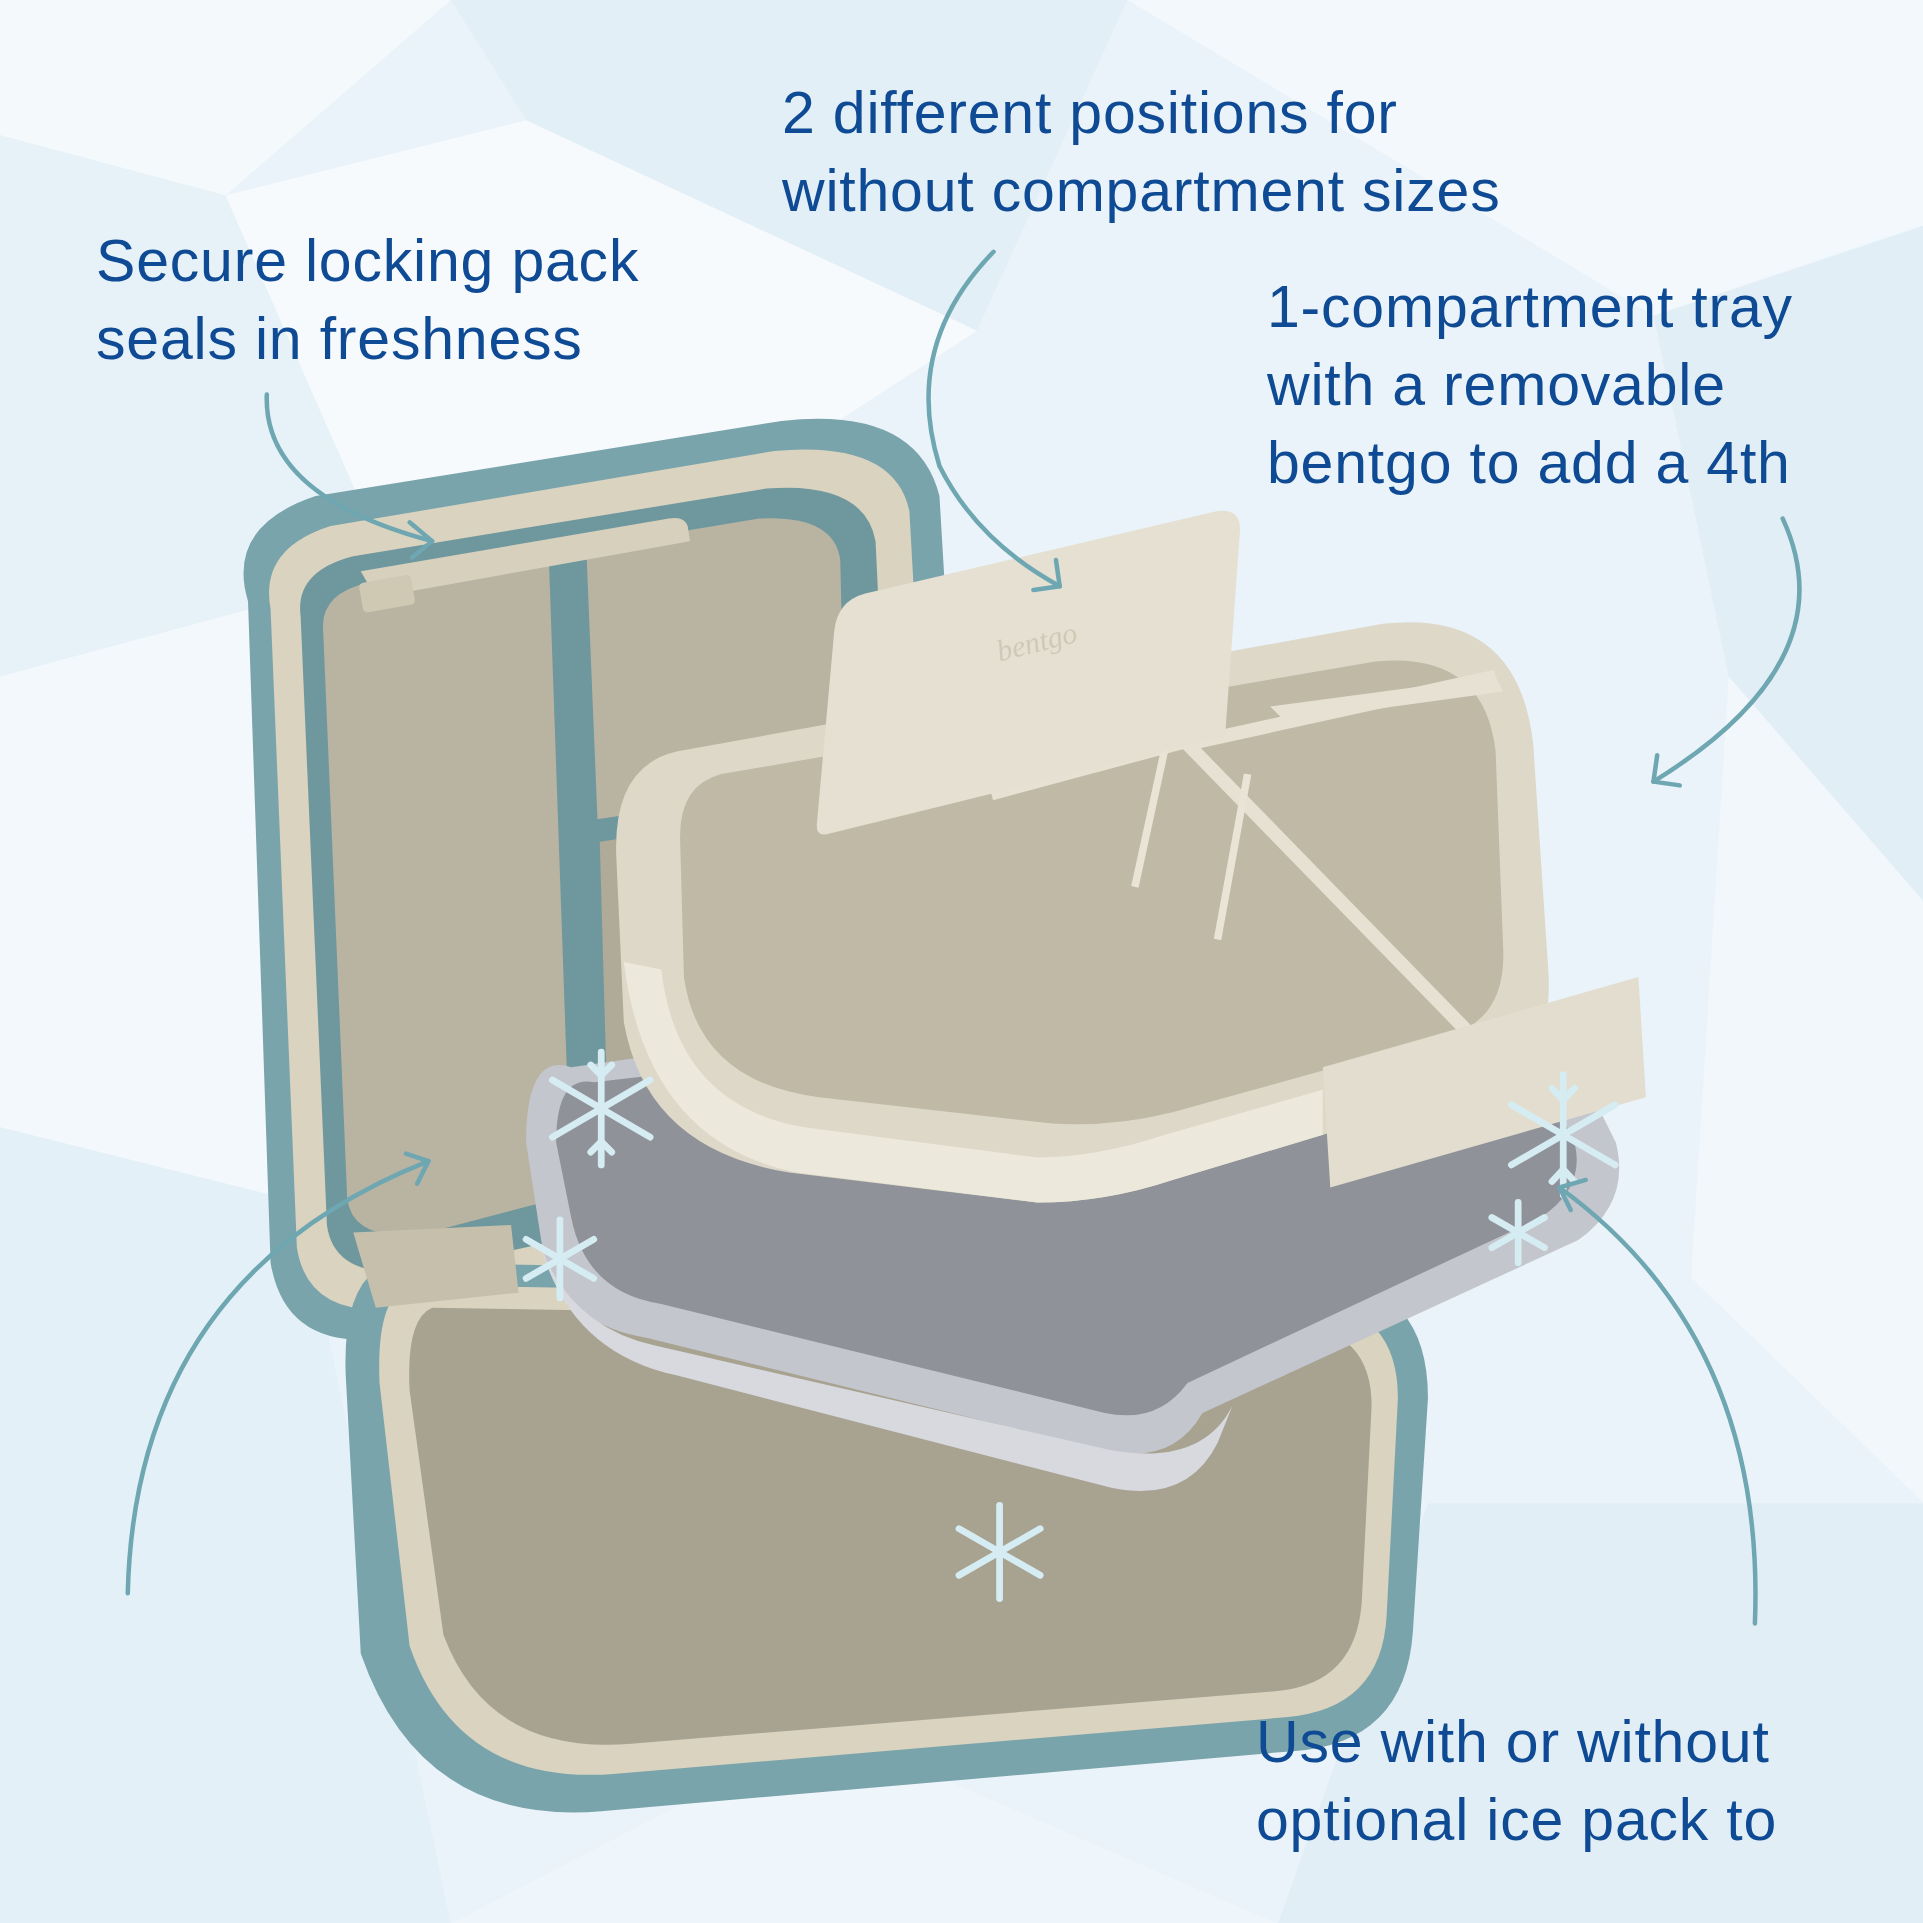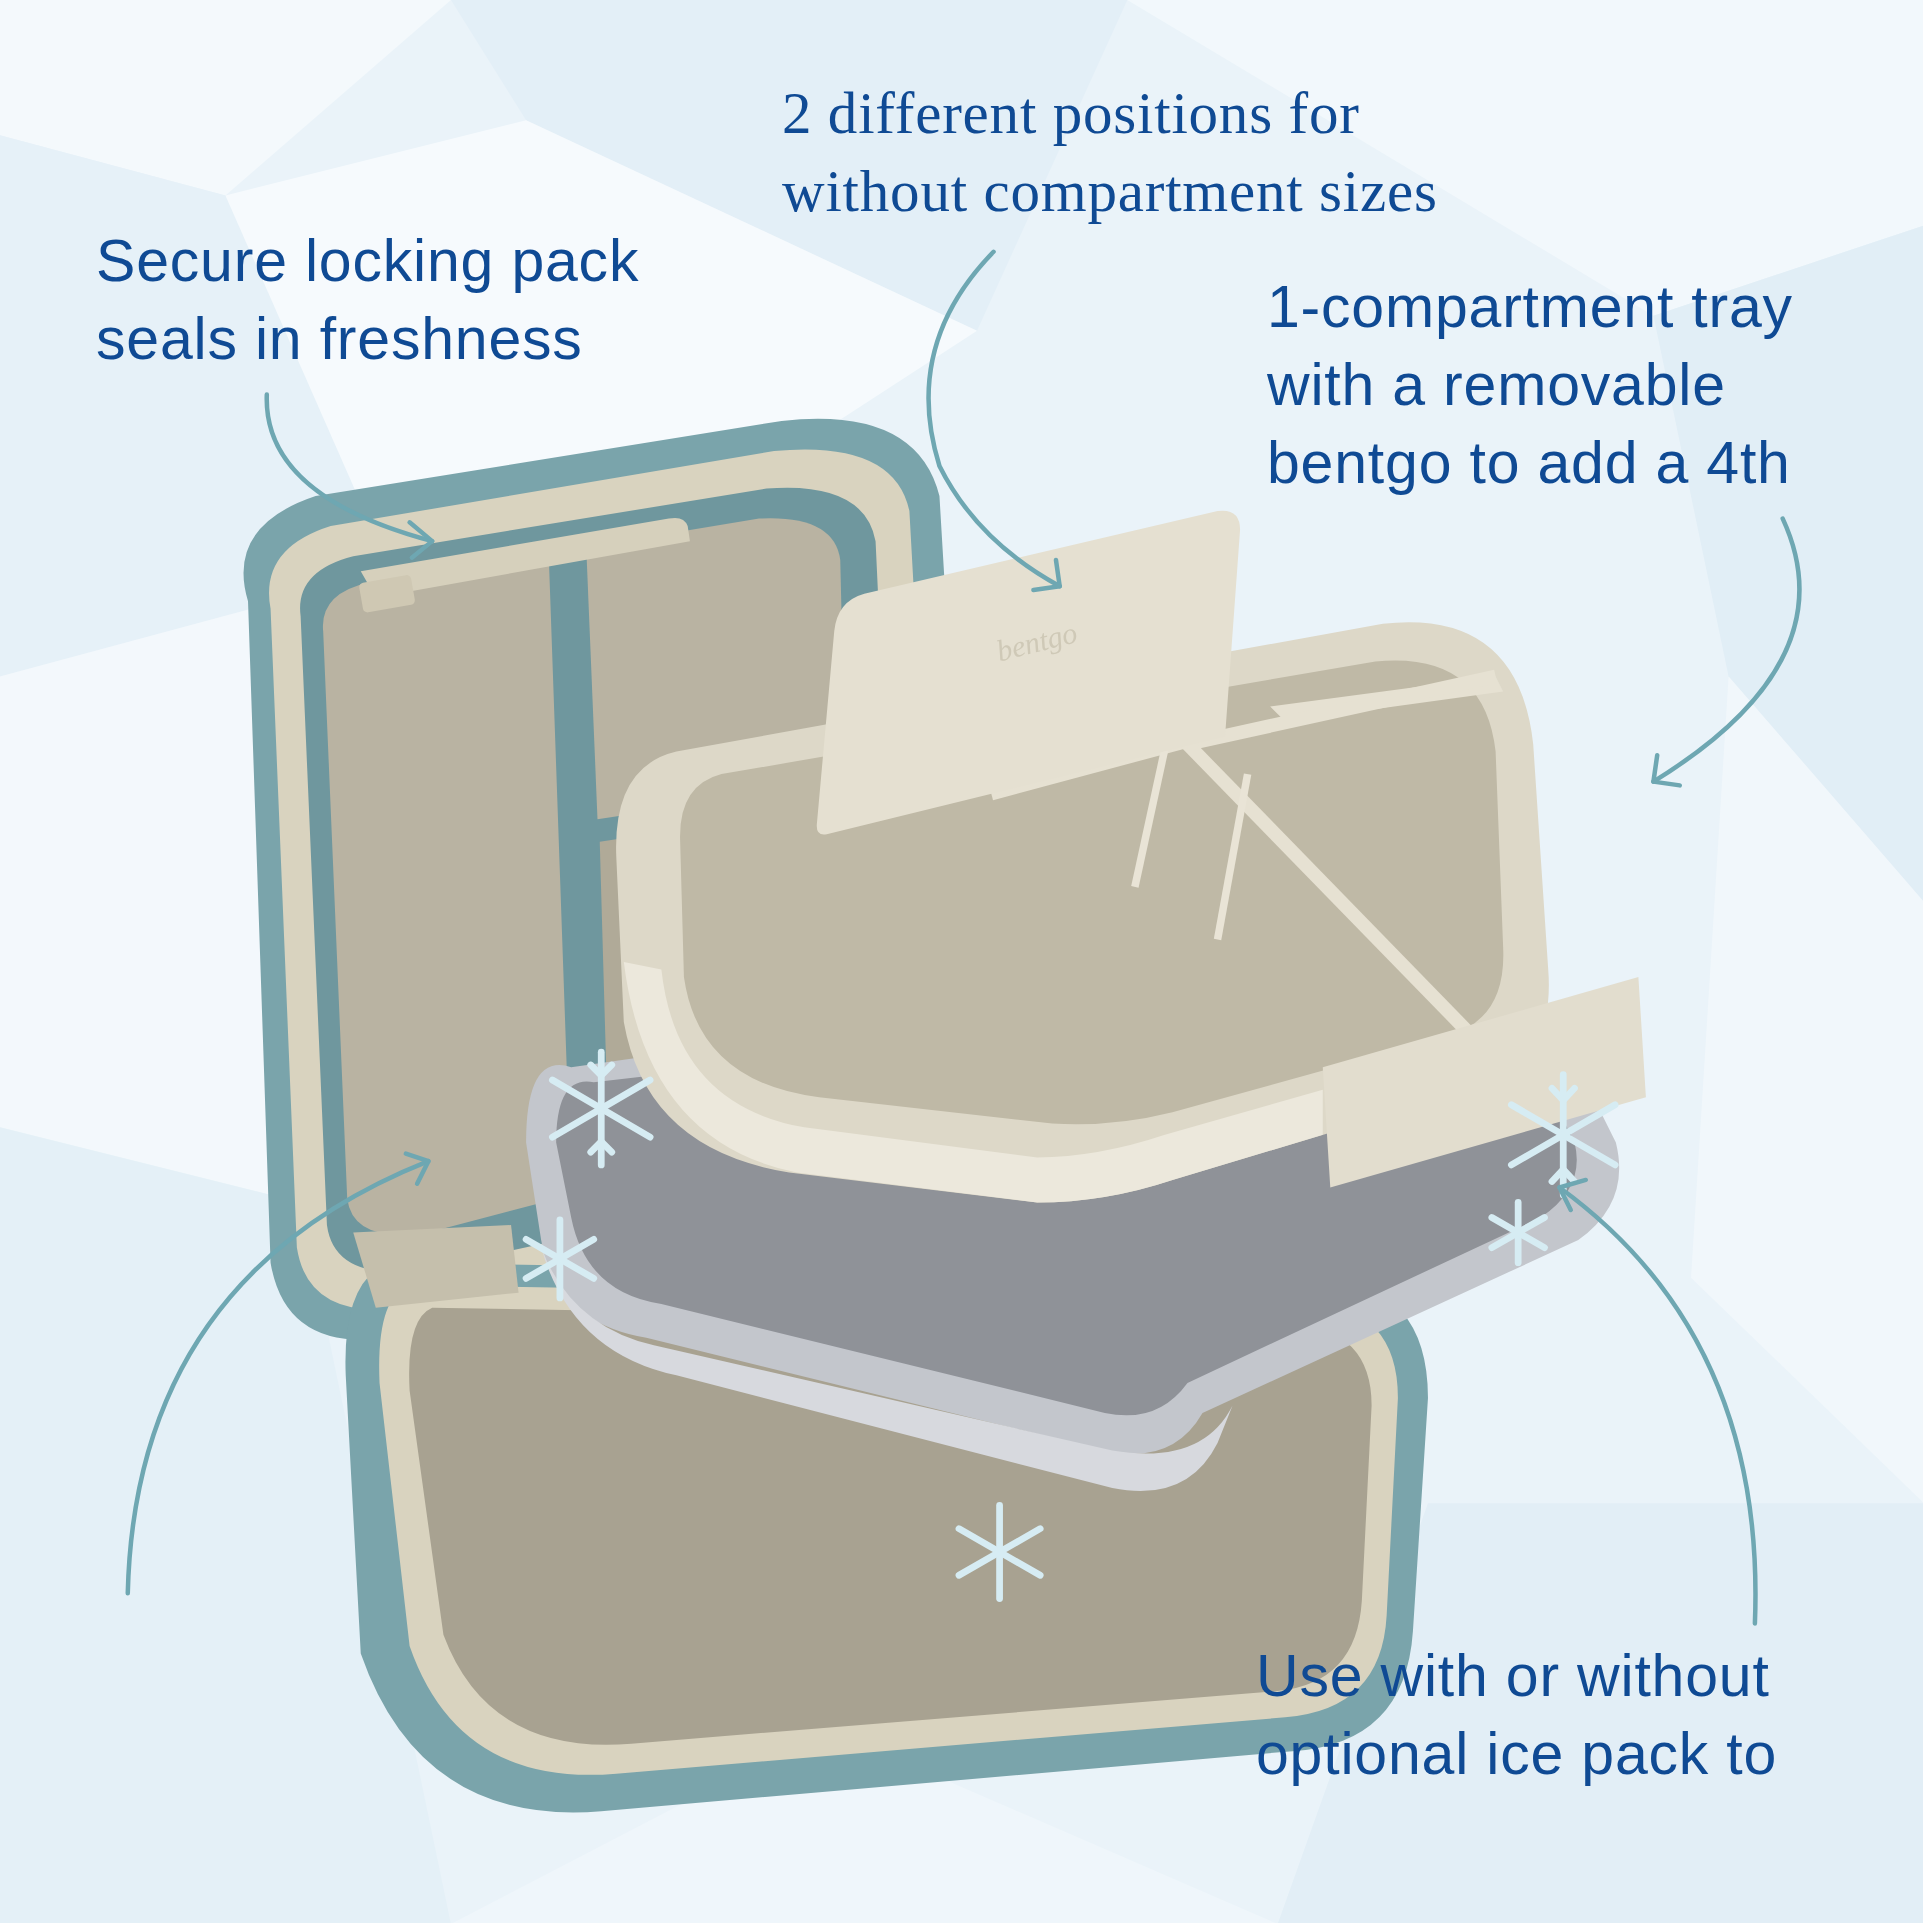--- a/index.html
+++ b/index.html
@@ -115,36 +115,36 @@
       <path d="M1405 745 L1410 780 L1375 785"></path>
       <path d="M2372 690 Q2460 880 2200 1040"></path>
       <path d="M2205 1005 L2200 1040 L2235 1045"></path>
       <path d="M170 2120 Q180 1700 570 1545"></path>
       <path d="M540 1535 L570 1545 L555 1575"></path>
       <path d="M2335 2160 Q2350 1780 2075 1580"></path>
       <path d="M2110 1570 L2075 1580 L2090 1610"></path>
     </g>
   </svg>
 
-  <div class="callout" style="left:782px; top:74px;font-family:Liberation Serif, serif;">
+  <div class="callout" style="left:782px; top:74px;">
     <span class="line">2 different positions for</span>
     <span class="line">without compartment sizes</span>
   </div>
 
   <div class="callout" style="left:96px; top:222px;">
     <span class="line">Secure locking pack</span>
     <span class="line">seals in freshness</span>
   </div>
 
   <div class="callout" style="left:1267px; top:268px;">
     <span class="line">1-compartment tray</span>
     <span class="line">with a removable</span>
     <span class="line">bentgo to add a 4th</span>
   </div>
 
 
-  <div class="callout" style="left:1256px; top:1637px;">
+  <div class="callout" style="left:1256px; top:1703px;">
     <span class="line">Use with or without</span>
     <span class="line">optional ice pack to</span>
   </div>
 
 </div>
 
 
 </body></html>

